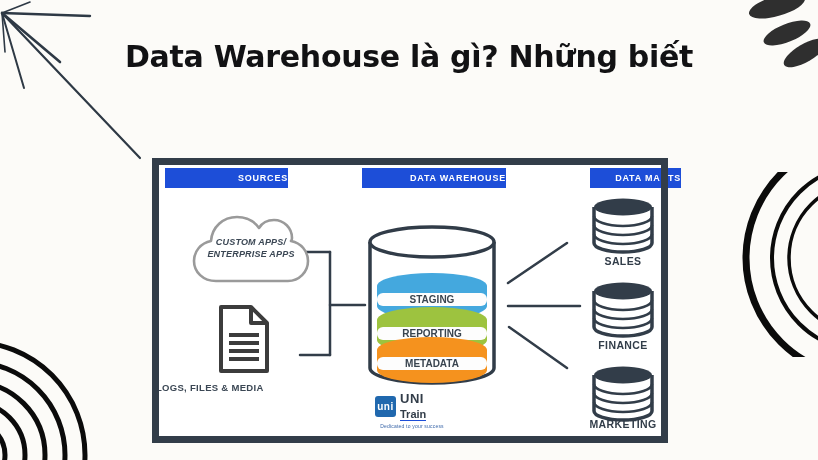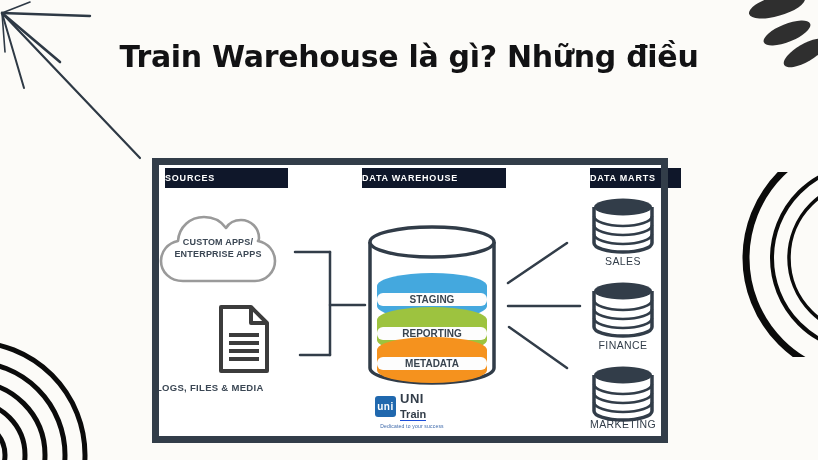--- a/index.html
+++ b/index.html
@@ -14,42 +14,42 @@
   .title{
     position:absolute;top:36px;left:0;width:818px;text-align:center;
     font-family:"DejaVu Sans", sans-serif;font-weight:800;
     font-size:30px;line-height:42px;color:#121214;letter-spacing:-0.3px;
   }
 
   
   .panel{position:absolute;left:152px;top:158px;width:516px;height:285px;background:#ffffff;}
   .panel-border{position:absolute;left:0;top:0;width:516px;height:285px;border:7px solid #323d49;box-sizing:border-box;z-index:6;}
   .hdr{
-    position:absolute;top:10px;height:20px;background:#0f172a;color:#fff;
-    font-size:9px;font-weight:700;letter-spacing:0.8px;text-align:left;line-height:20px;z-index:4;
+    position:absolute;top:10px;height:20px;background:#1d4ed8;color:#fff;
+    font-size:9px;font-weight:700;letter-spacing:0.8px;text-align:right;line-height:20px;z-index:4;
   }
   .hdr-sources{left:13px;width:123px;}
   .hdr-warehouse{left:210px;width:144px;}
   .hdr-marts{left:418px;width:91px;margin-left:20px;}
 
-  .cloud-wrap{position:absolute;left:4px;top:38px;width:124px;height:98px;z-index:2;}
+  .cloud-wrap{position:absolute;left:37px;top:38px;width:124px;height:98px;z-index:2;font-style:italic;}
   .cloud-text{
     position:absolute;left:0;top:40px;width:124px;text-align:center;
     font-size:9px;font-weight:800;color:#3b4754;line-height:12px;letter-spacing:0.2px;
   }
   .doc-wrap{position:absolute;left:62px;top:146px;width:58px;height:70px;z-index:2;}
   .doc-label{
     position:absolute;left:4px;top:224px;width:176px;text-align:left;
     font-size:9.5px;font-weight:800;color:#3b4754;letter-spacing:0.3px;z-index:2;
   }
   .cyl-wrap{position:absolute;left:213px;top:62px;width:134px;height:170px;z-index:2;}
   .mart{position:absolute;left:438px;width:66px;height:58px;z-index:2;}
   .mart-label{
     position:absolute;left:406px;width:130px;text-align:center;
-    font-size:10.5px;font-weight:400;color:#323d49;letter-spacing:0.4px;z-index:2;
+    font-size:10.5px;font-weight:700;color:#323d49;letter-spacing:0.4px;z-index:2;
   }
   .connectors{position:absolute;left:0;top:0;width:516px;height:285px;z-index:1;}
 
   
   .logo{position:absolute;left:223px;top:234px;width:74px;z-index:2;}
   .logo-row{display:flex;align-items:center;}
   .logo-mark{
     width:21px;height:21px;background:#2068ae;border-radius:3px;color:#fff;
     font-size:10px;font-weight:800;display:flex;align-items:center;justify-content:center;
     letter-spacing:0.5px;
@@ -94,21 +94,21 @@
     <circle cx="-28" cy="155" r="113"></circle>
     <circle cx="-28" cy="155" r="93"></circle>
     <circle cx="-28" cy="155" r="73"></circle>
     <circle cx="-28" cy="155" r="53"></circle>
     <circle cx="-28" cy="155" r="33"></circle>
     <circle cx="-28" cy="155" r="15"></circle>
   </g>
 </svg>
 
 <div class="title">
-  <div>Train Warehouse là gì? Những điều</div>
+  <div>Data Warehouse là gì? Những biết</div>
 </div>
 
 <div class="panel">
 
   <div class="hdr hdr-sources">SOURCES</div>
   <div class="hdr hdr-warehouse">DATA WAREHOUSE</div>
   <div class="hdr hdr-marts">DATA MARTS</div>
 
   <svg class="connectors" viewBox="0 0 516 285">
     <g stroke="#323d49" stroke-width="2.5" stroke-linecap="round" fill="none">

